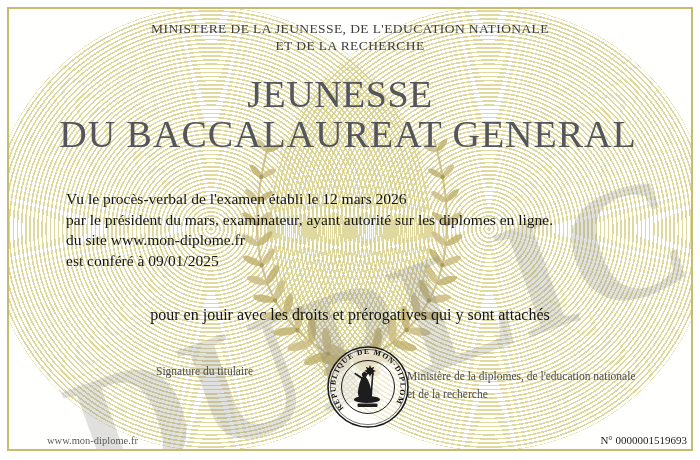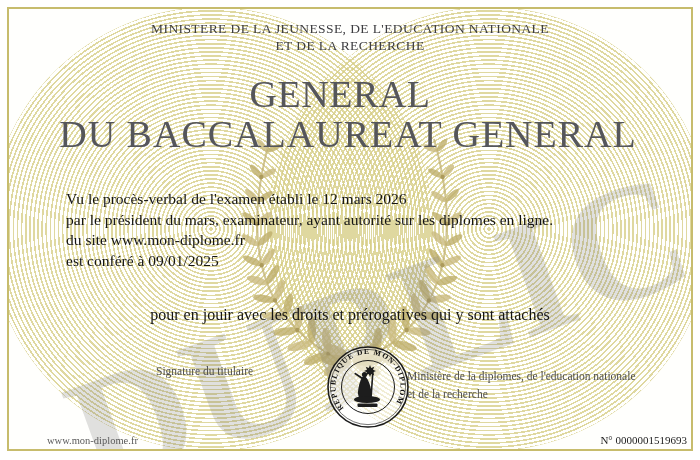--- a/index.html
+++ b/index.html
@@ -131,21 +131,21 @@
     </svg>
 
   <div class="watermark">DUPLICATA</div>
 
   <div class="txt header">
     <div>MINISTERE DE LA JEUNESSE, DE L'EDUCATION NATIONALE</div>
     <div>ET DE LA RECHERCHE</div>
   </div>
 
   <div class="txt titleblock">
-    <div class="title1">GENERAL</div>
+    <div class="title1">JEUNESSE</div>
     <div class="title2">DU BACCALAUREAT GENERAL</div>
   </div>
 
   <div class="txt bodyblock">
     <div>Vu le procès-verbal de l'examen établi le 12 mars 2026</div>
     <div>par le président du mars, examinateur, ayant autorité sur les diplomes en ligne.</div>
     <div>du site www.mon-diplome.fr</div>
     <div>est conféré à 09/01/2025</div>
   </div>
 

